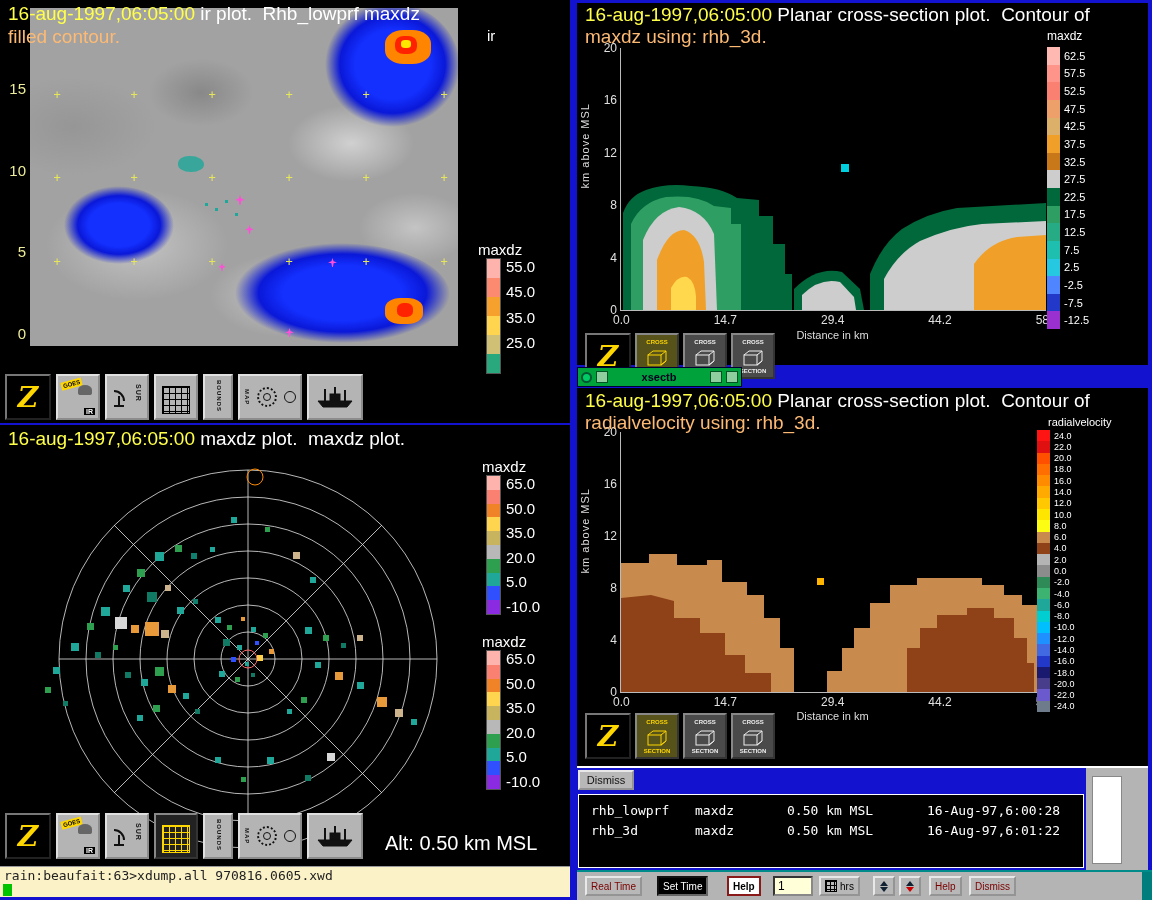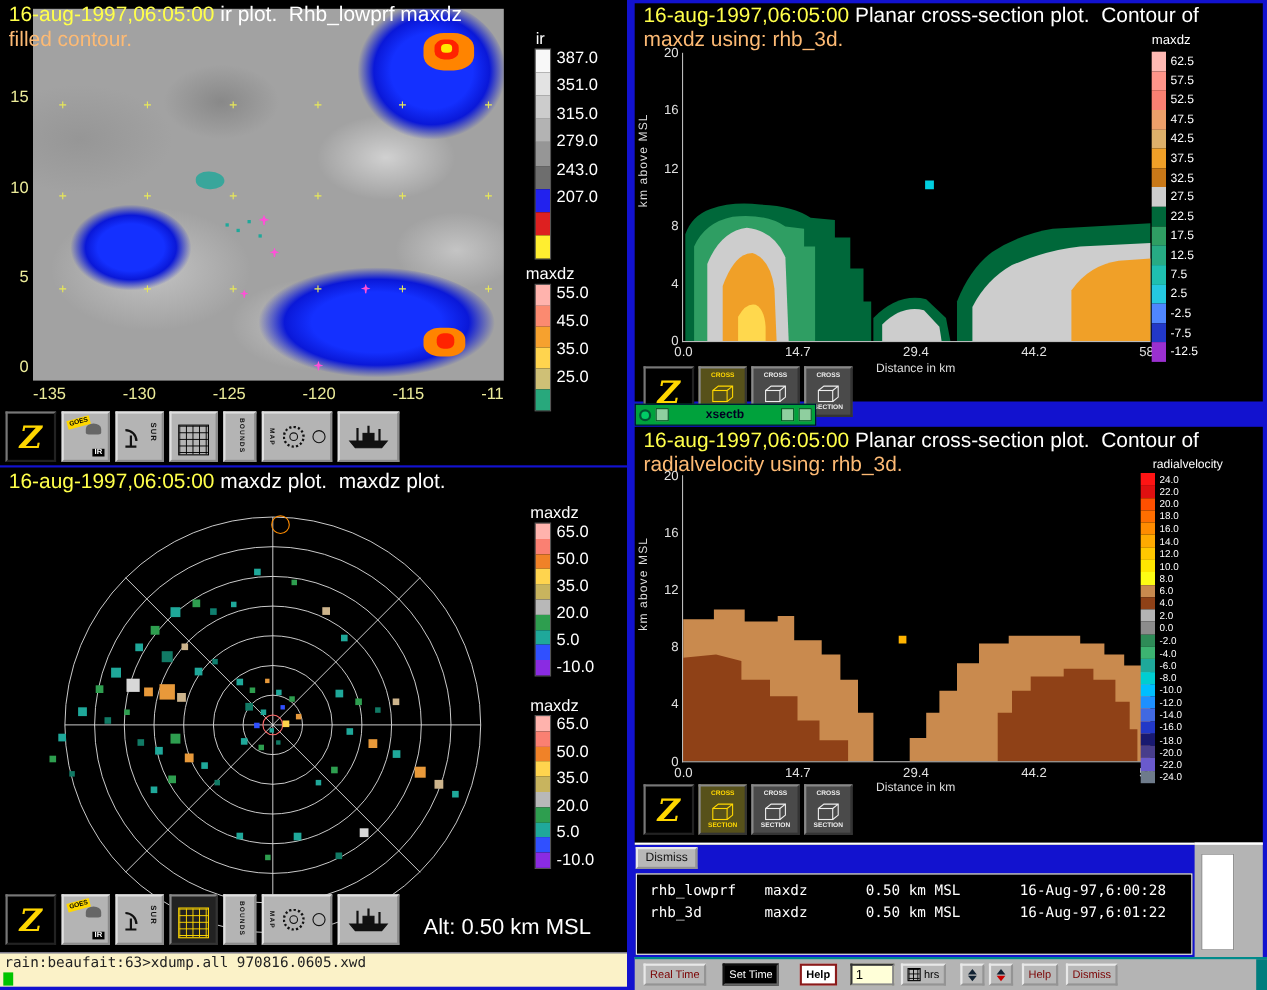--- a/index.html
+++ b/index.html
@@ -183,50 +183,21 @@
       <span class="plus" style="left: 414px; top: 254px;">+</span>
     </div>
   <div class="ptitle"><span class="t-time">16-aug-1997,06:05:00</span><span> ir plot.  Rhb_lowprf maxdz</span></div>
   <div class="ptitle2">filled contour.</div>
   <div class="v-ticks">
       <span>15</span>
       <span>10</span>
       <span>5</span>
       <span>0</span>
     </div>
-  <div class="h-ticks">
-      <span>-135</span>
-      <span>-130</span>
-      <span>-125</span>
-      <span>-120</span>
-      <span>-115</span>
-      <span>-11</span>
-    </div>
   <div class="cblabel" style="left:487px;top:27px;">ir</div>
-  <div class="cbar cb-bar-wrap" style="left:486px;top:44px;height:192px;">
-      <div class="cb-bar">
-        <div style="background: rgb(248, 248, 248);"></div>
-        <div style="background: rgb(227, 227, 227);"></div>
-        <div style="background: rgb(204, 204, 204);"></div>
-        <div style="background: rgb(179, 179, 179);"></div>
-        <div style="background: rgb(150, 150, 150);"></div>
-        <div style="background: rgb(110, 110, 110);"></div>
-        <div style="background: rgb(34, 34, 238);"></div>
-        <div style="background: rgb(221, 32, 32);"></div>
-        <div style="background: rgb(255, 238, 48);"></div>
-      </div>
-      <div class="cb-ticks" style="height: 75%;">
-        <span>387.0</span>
-        <span>351.0</span>
-        <span>315.0</span>
-        <span>279.0</span>
-        <span>243.0</span>
-        <span>207.0</span>
-      </div>
-    </div>
   <div class="cblabel" style="left:478px;top:241px;">maxdz</div>
   <div class="cbar cb-bar-wrap" style="left:486px;top:258px;height:116px;">
       <div class="cb-bar">
         <div style="background: rgb(255, 179, 173);"></div>
         <div style="background: rgb(251, 138, 112);"></div>
         <div style="background: rgb(246, 161, 46);"></div>
         <div style="background: rgb(255, 212, 78);"></div>
         <div style="background: rgb(207, 192, 118);"></div>
         <div style="background: rgb(40, 168, 124);"></div>
       </div>

